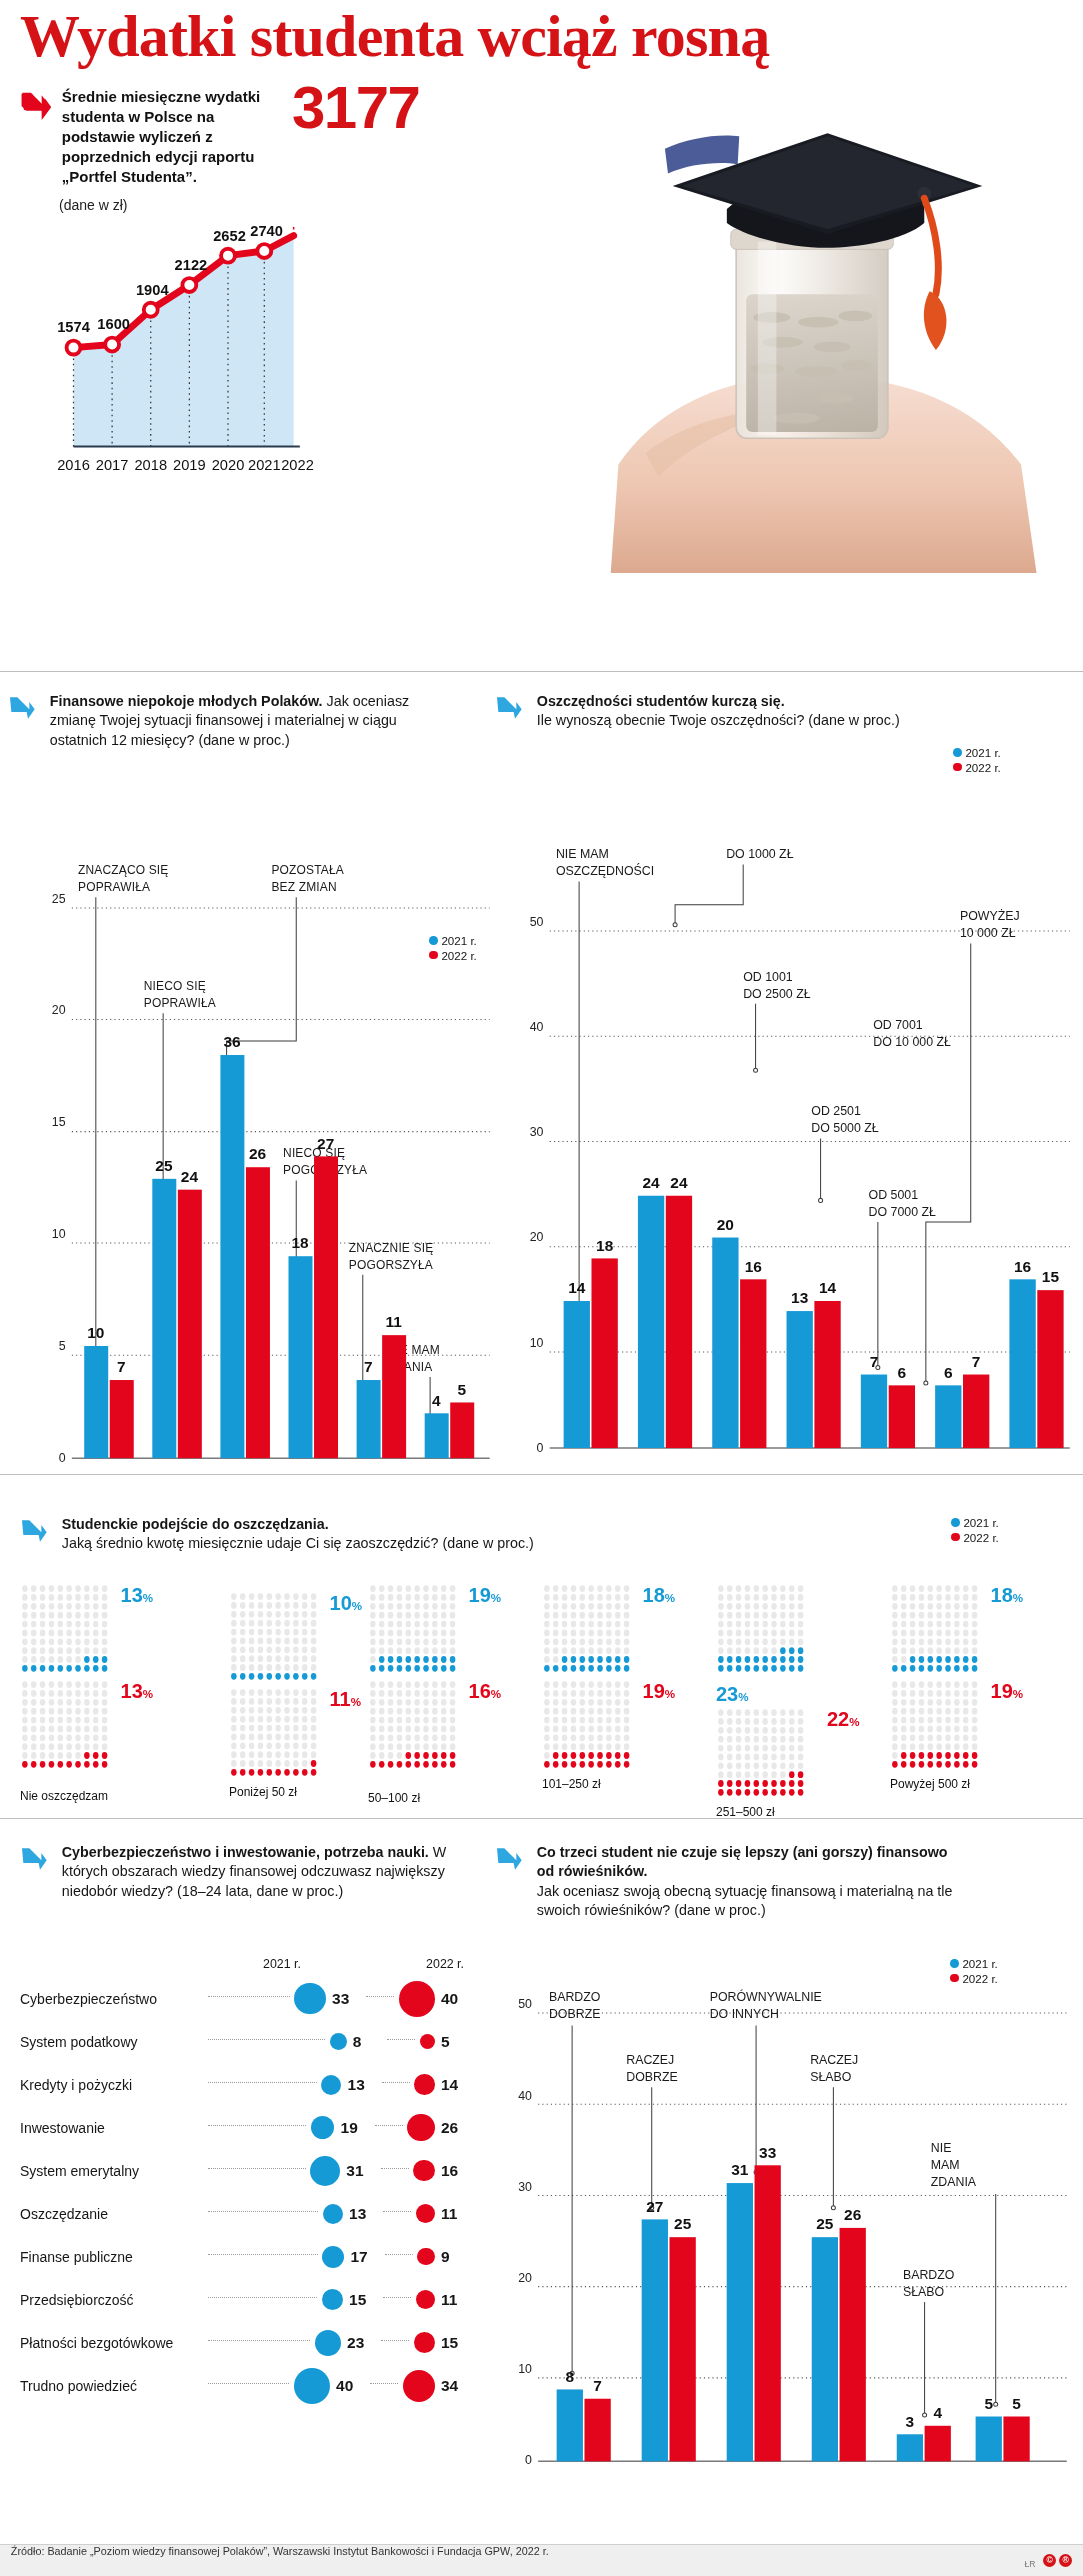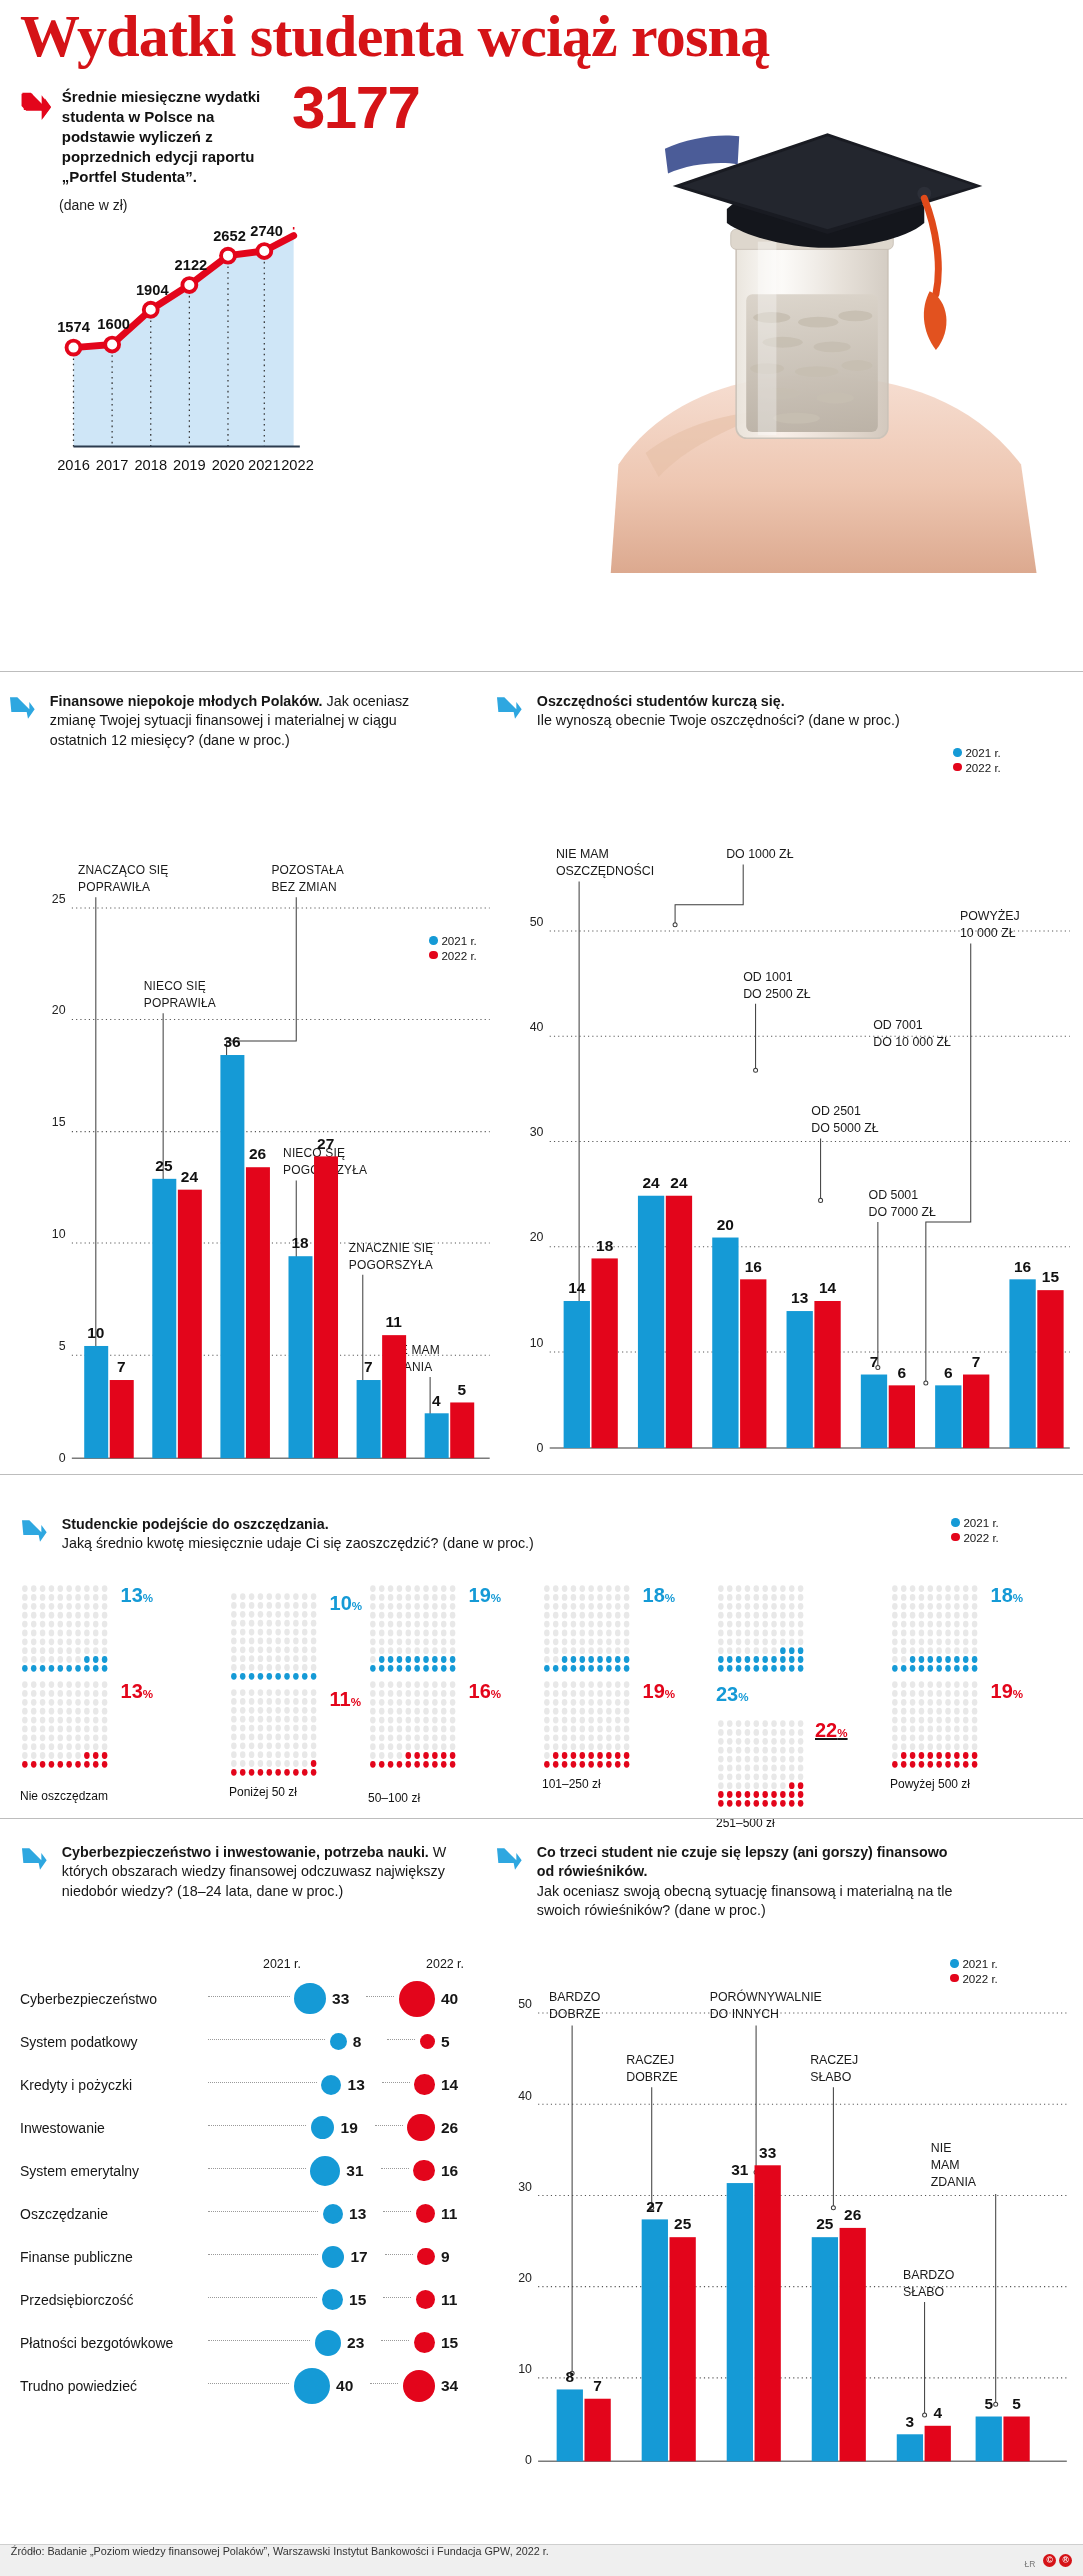--- a/index.html
+++ b/index.html
@@ -1420,21 +1420,21 @@
             <ellipse cx="40.5" cy="109.5" rx="3.6" ry="4.4" fill="#159ad6"></ellipse>
             <ellipse cx="52" cy="109.5" rx="3.6" ry="4.4" fill="#159ad6"></ellipse>
             <ellipse cx="63.5" cy="109.5" rx="3.6" ry="4.4" fill="#159ad6"></ellipse>
             <ellipse cx="75" cy="109.5" rx="3.6" ry="4.4" fill="#159ad6"></ellipse>
             <ellipse cx="86.5" cy="109.5" rx="3.6" ry="4.4" fill="#159ad6"></ellipse>
             <ellipse cx="98" cy="109.5" rx="3.6" ry="4.4" fill="#159ad6"></ellipse>
             <ellipse cx="109.5" cy="109.5" rx="3.6" ry="4.4" fill="#159ad6"></ellipse>
           </svg>
           <div class="dm-pct" style="color:#159ad6">23<span class="small">%</span></div>
         </div>
-        <div style="display:flex;align-items:flex-start;gap:3px;margin-top:13px;text-decoration:underline;">
+        <div style="display:flex;align-items:flex-start;gap:15px;margin-top:2px;">
           <svg width="96" height="94" viewBox="0 0 124 122">
             <ellipse cx="6" cy="6" rx="3.6" ry="4.4" fill="#e8e8e8"></ellipse>
             <ellipse cx="17.5" cy="6" rx="3.6" ry="4.4" fill="#e8e8e8"></ellipse>
             <ellipse cx="29" cy="6" rx="3.6" ry="4.4" fill="#e8e8e8"></ellipse>
             <ellipse cx="40.5" cy="6" rx="3.6" ry="4.4" fill="#e8e8e8"></ellipse>
             <ellipse cx="52" cy="6" rx="3.6" ry="4.4" fill="#e8e8e8"></ellipse>
             <ellipse cx="63.5" cy="6" rx="3.6" ry="4.4" fill="#e8e8e8"></ellipse>
             <ellipse cx="75" cy="6" rx="3.6" ry="4.4" fill="#e8e8e8"></ellipse>
             <ellipse cx="86.5" cy="6" rx="3.6" ry="4.4" fill="#e8e8e8"></ellipse>
             <ellipse cx="98" cy="6" rx="3.6" ry="4.4" fill="#e8e8e8"></ellipse>

